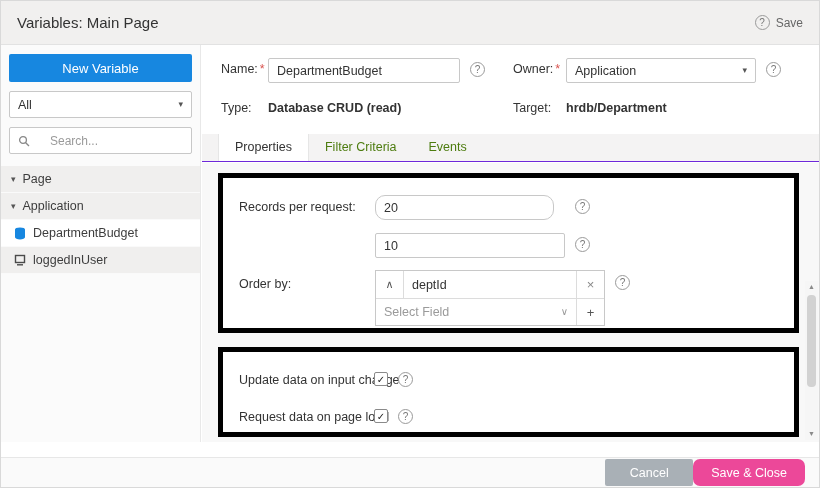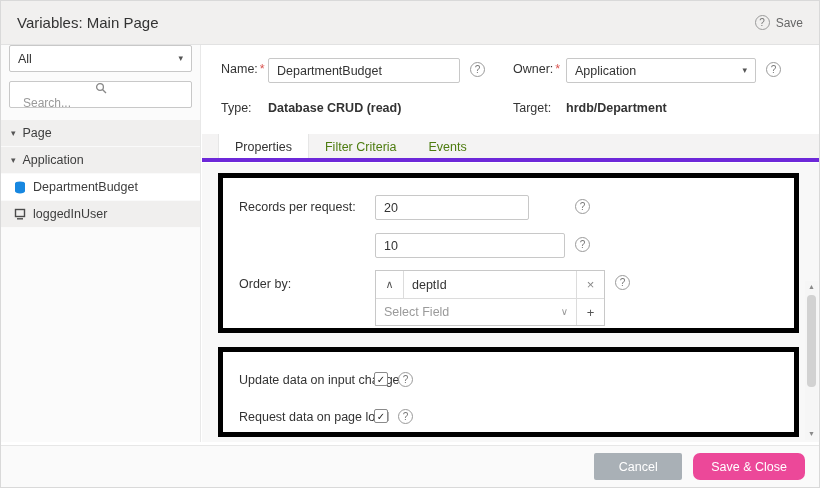--- a/index.html
+++ b/index.html
@@ -31,21 +31,21 @@
     display: flex; align-items: center; justify-content: center; border-radius: 2px; cursor: pointer;
   }
   .filter-select {
     margin: 0 8px 9px; height: 27px; background: #fff; border: 1px solid #c8c8c8; border-radius: 2px;
     display: flex; align-items: center; justify-content: space-between; padding: 0 8px;
     font-size: 12.5px; cursor: pointer;
   }
   .caret { font-size: 9px; color: #555; line-height: 1; }
   .search-box {
     margin: 0 8px 12px; height: 27px; background: #fff; border: 1px solid #c8c8c8; border-radius: 2px;
-    display: flex; align-items: center; padding: 0 7px; gap: 2px; flex-direction: column;
+    display: flex; align-items: center; padding: 0 7px; gap: 20px;
   }
   .search-box input {
     border: none; outline: none; flex: 1; min-width: 0; font-size: 12px;
     font-family: "Liberation Sans", sans-serif; color: #333; background: transparent;
   }
   .search-box input::placeholder { color: #9a9a9a; }
   .tree-item {
     height: 27px; display: flex; align-items: center; gap: 7px; padding: 0 10px;
     background: #f0efee; border-bottom: 1px solid #fafafa; font-size: 12.5px; color: #3d3d3d; cursor: pointer;
   }
@@ -71,32 +71,32 @@
   }
   #owner-select { left: 364px; top: 13px; width: 190px; }
   #owner-help   { position: absolute; left: 564px; top: 17px; }
   #type-label   { left: 19px;  top: 56px; }
   #type-value   { left: 66px;  top: 56px; font-weight: bold; }
   #target-label { left: 311px; top: 56px; }
   #target-value { left: 364px; top: 56px; font-weight: bold; }
   
   .tabs {
     position: absolute; top: 89px; left: 0; right: 0; height: 28px;
-    background: #f4f3f3; border-bottom: 4px solid #6d28d9; display: flex; padding-left: 16px;
+    background: #f4f3f3; border-bottom: 1px solid #6d28d9; display: flex; padding-left: 16px;
   }
   .tab { padding: 0 16px; line-height: 27px; font-size: 12.5px; color: #4d7c0f; cursor: pointer; }
   .tab.active { background: #fff; border-left: 1px solid #e6e6e6; border-right: 1px solid #e6e6e6; color: #333; }
   
   .content { position: absolute; top: 118px; left: 0; right: 0; bottom: 0; background: #f8f8f8; }
   .card { position: absolute; left: 16px; right: 20px; background: #fff; border: 5px solid #000000; }
   #card-props { top: 10px; height: 160px; }
   #card-flags { top: 184px; height: 90px; }
   .prop-label { position: absolute; left: 16px; font-size: 12.5px; color: #333; }
   #records-label { top: 22px; }
-  #records-input { position: absolute; left: 152px; top: 17px; width: 154px; }
+  #records-input { position: absolute; left: 152px; top: 17px; width: 179px; border-radius: 10px; }
   #records-help  { position: absolute; left: 352px; top: 21px; }
   #design-label  { top: 60px; }
   #design-input  { position: absolute; left: 152px; top: 55px; width: 190px; }
   #design-help   { position: absolute; left: 352px; top: 59px; }
   #orderby-label { top: 99px; }
   .orderby-group {
     position: absolute; left: 152px; top: 92px; width: 230px;
     border: 1px solid #c8c8c8; background: #fff;
   }
   .ob-row { display: flex; height: 27px; align-items: stretch; }
@@ -129,23 +129,23 @@
   #flag1-help  { position: absolute; left: 175px; top: 20px; }
   #flag2-help  { position: absolute; left: 175px; top: 57px; }
   
   .scrollbar { position: absolute; top: 118px; right: 1px; bottom: 2px; width: 13px; background: #f6f6f6; }
   .sb-arrow { position: absolute; left: 0; width: 13px; height: 12px; text-align: center; font-size: 7px; color: #8a8a8a; line-height: 12px; cursor: pointer; }
   .sb-up { top: 0; }
   .sb-down { bottom: 0; }
   .sb-thumb { position: absolute; left: 2px; top: 14px; width: 9px; height: 92px; background: #d2d2d2; border-radius: 4px; cursor: pointer; }
   
   .footer {
-    position: absolute; left: 0; right: 0; bottom: 0; height: 42px; background: #fafafa;
+    position: absolute; left: 0; right: 0; bottom: 0; height: 30px; background: #fafafa;
     border-top: 1px solid #e7e7e7; display: flex; align-items: center; justify-content: flex-end;
-    gap: 11px; padding: 0 14px;
+    gap: 0; padding: 0 14px;
   }
   .btn {
     height: 27px; min-width: 88px; padding: 0 18px; display: flex; align-items: center; justify-content: center;
     color: #fff; font-size: 12.5px; border-radius: 2px; cursor: pointer;
   }
   .btn-cancel { background: #a9b0b6; }
   .btn-save { background: #7d858e; }
   .btn-primary { background: #ec4899; border-radius: 7px; }
 </style>
 </head>
@@ -155,20 +155,21 @@
 
   <div class="app-header">
     <div class="app-title">Variables: Main Page</div>
     <div class="help-link">
       <span class="qicon">?</span>
       <span>Save</span>
     </div>
   </div>
 
   <div class="sidebar">
+    <div class="btn-new">New Variable</div>
 
     <div class="filter-select">
       <span>All</span>
       <span class="caret">▾</span>
     </div>
 
     <div class="search-box">
       <span class="var-icon">
         <svg width="12" height="12" viewBox="0 0 12 12">
             <circle cx="5" cy="5" r="3.4" fill="none" stroke="#888" stroke-width="1.3"></circle>

